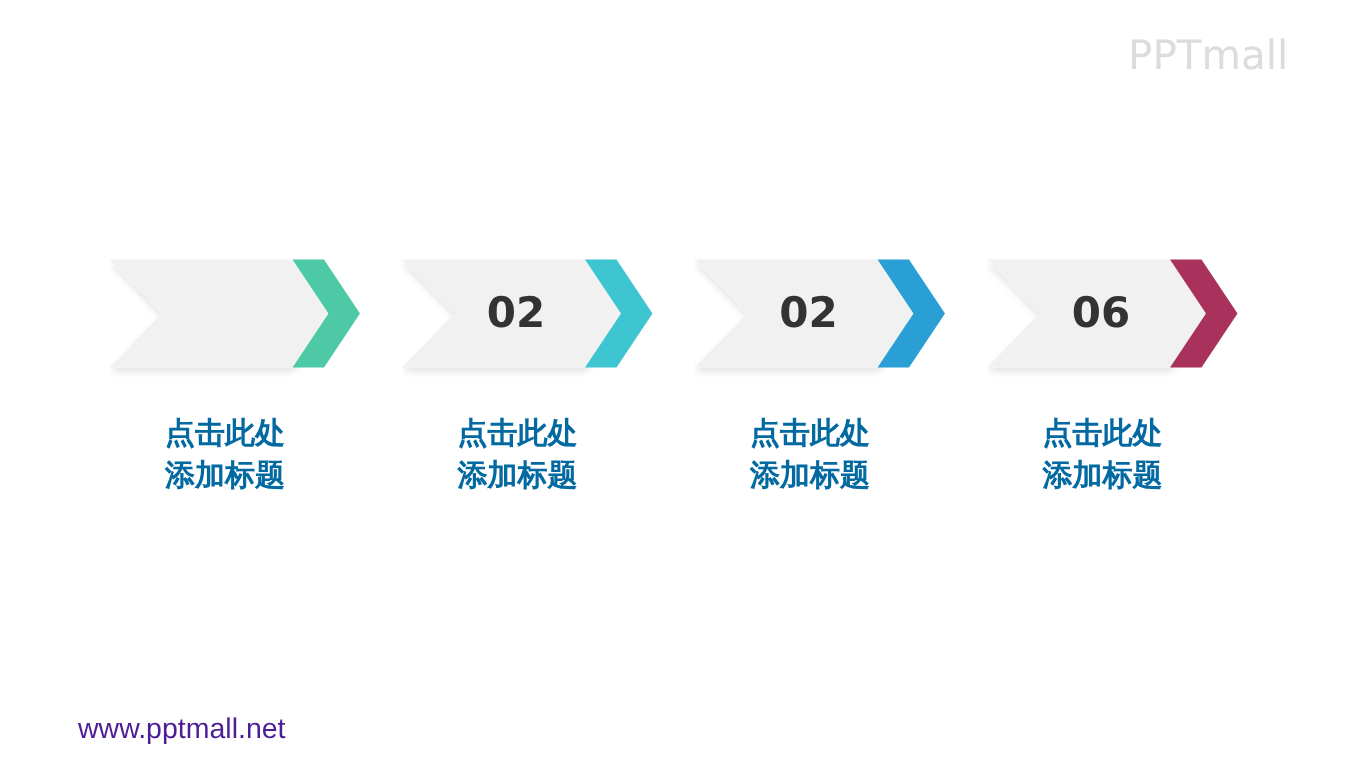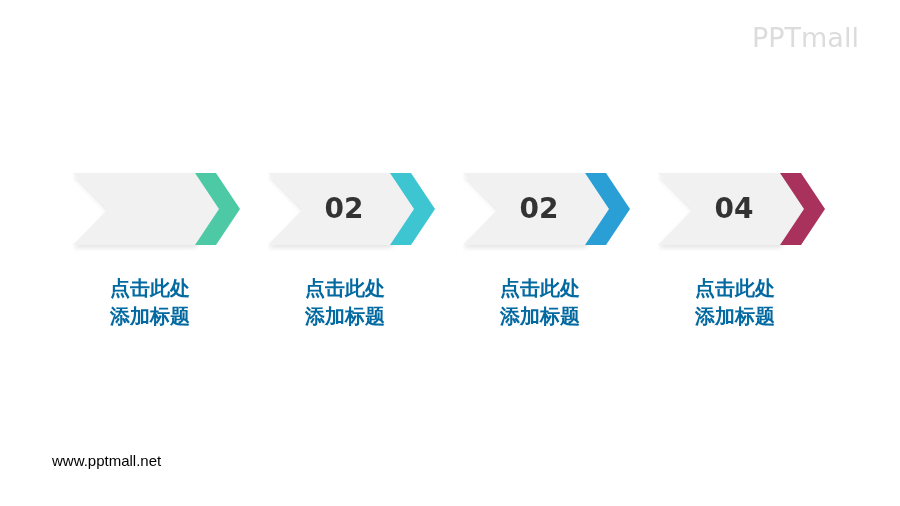--- a/index.html
+++ b/index.html
@@ -1,18 +1,18 @@
 <!DOCTYPE html>
 <html><head>
 <meta charset="utf-8">
 <style>
   html,body{margin:0;padding:0;}
   body{width:900px;height:506px;background:#ffffff;position:relative;overflow:hidden;font-family:"DejaVu Sans","Liberation Sans",sans-serif;}
   .logo{position:absolute;left:752px;top:22px;font-family:"DejaVu Sans",sans-serif;font-size:27px;font-weight:normal;color:#dcdcdc;letter-spacing:0px;}
-  .footer{position:absolute;left:52px;top:452px;font-family:"Liberation Sans",sans-serif;font-size:15px;color:#000000;}
+  .footer{position:absolute;left:52px;top:476px;font-family:"Liberation Sans",sans-serif;font-size:19px;color:#4c1d95;}
   .step{position:absolute;top:172px;width:170px;height:100px;}
   .step svg{position:absolute;left:0;top:0;}
   .num{position:absolute;top:15px;left:40px;width:72px;text-align:center;font-family:"DejaVu Sans",sans-serif;font-weight:bold;font-size:28px;color:#333333;line-height:44px;}
   .label{position:absolute;top:102px;left:22px;width:110px;text-align:center;font-weight:bold;font-size:20px;line-height:28px;color:#0369a1;}
 </style>
 </head>
 <body>
 
 <div class="logo">PPTmall</div>
 
@@ -69,20 +69,20 @@
 <div class="step" style="left:658px;">
   <svg width="170" height="80">
     <defs>
         <filter id="sh4" x="-10%" y="-10%" width="120%" height="140%">
           <feDropShadow dx="0" dy="3" stdDeviation="2" flood-color="#000" flood-opacity="0.10"></feDropShadow>
         </filter>
       </defs>
     <polygon points="0,1 122,1 158,37 122,73 0,73 35,37" fill="#f1f1f1" filter="url(#sh4)"></polygon>
     <polygon points="122,1 143,1 167,37 143,73 122,73 146,37" fill="#a8325b"></polygon>
   </svg>
-  <div class="num">04</div>
+  <div class="num">06</div>
   <div class="label">
       <div>点击此处</div>
       <div>添加标题</div>
     </div>
 </div>
 
 <div class="footer">www.pptmall.net</div>
 
 </body></html>

